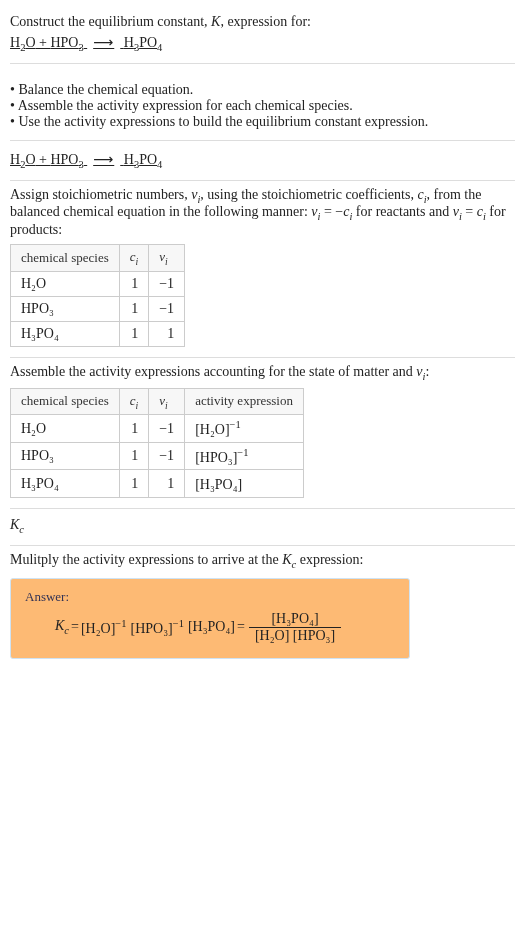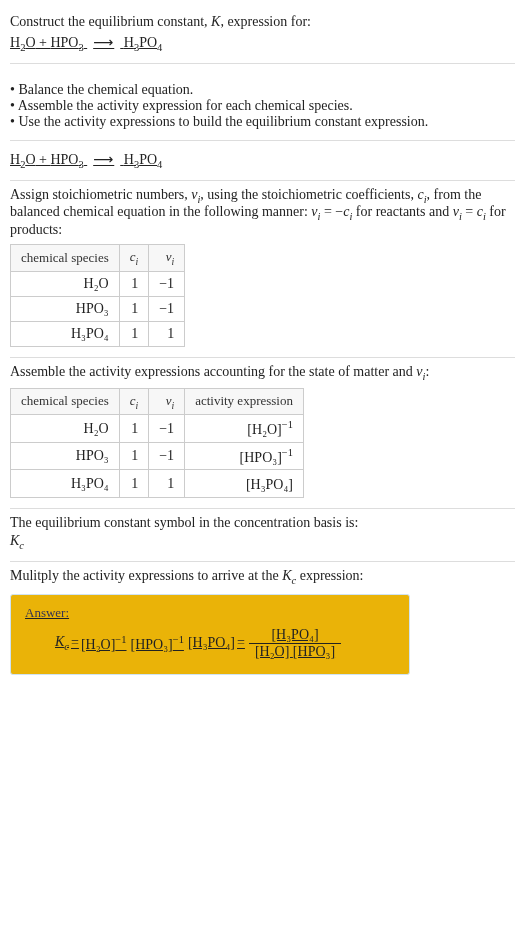--- a/index.html
+++ b/index.html
@@ -30,40 +30,39 @@
   .ital { font-style: italic; }
   .plan-list { margin: 12px 0 0 0; padding: 0; list-style: none;}
   .plan-list li::before { content: "• "; }
   table.data {
     border-collapse: collapse;
     margin-top: 6px;
   }
   table.data th, table.data td {
     border: 1px solid #ccc;
     padding: 4px 10px;
-    text-align: right;
+    text-align: left;
     vertical-align: middle;
     font-weight: normal;
     background: #fff;
   }
   table.data th {
     background: #f7f7f7;
     color: #333;
     font-size: 13px;
   }
   table.data td.num { text-align: right; }
   .answer-box {
-    background: #eab308;
+    background: #fdba74;
     border: 1px solid #cfe3f3;
     border-radius: 3px;
     padding: 10px 14px 14px 14px;
     margin-top: 8px;
     width: 400px;
     box-sizing: border-box;
-    text-decoration: underline;
   }
   .answer-label {
     font-size: 13px;
     color: #335;
     margin-bottom: 6px;
   }
   .frac {
     display: inline-block;
     text-align: center;
     vertical-align: middle;
@@ -172,21 +171,20 @@
       <td class="num">1</td>
       <td class="num">1</td>
       <td><span>[H₃PO₄]</span><sup></sup></td>
     </tr>
   </tbody>
     </table>
 </div>
 <hr class="sep">
 
 <div class="section">
-  <div>The equilibrium constant symbol in the concentration basis is:</div>
   <div style="margin-top:2px;">
     <span class="ital">K</span><sub class="ital">c</sub>
   </div>
 </div>
 <hr class="sep">
 
 <div class="section">
   <div>
     <span>Mulitply the activity expressions to arrive at the </span><span class="ital">K</span><sub class="ital">c</sub><span> expression:</span>
   </div>

